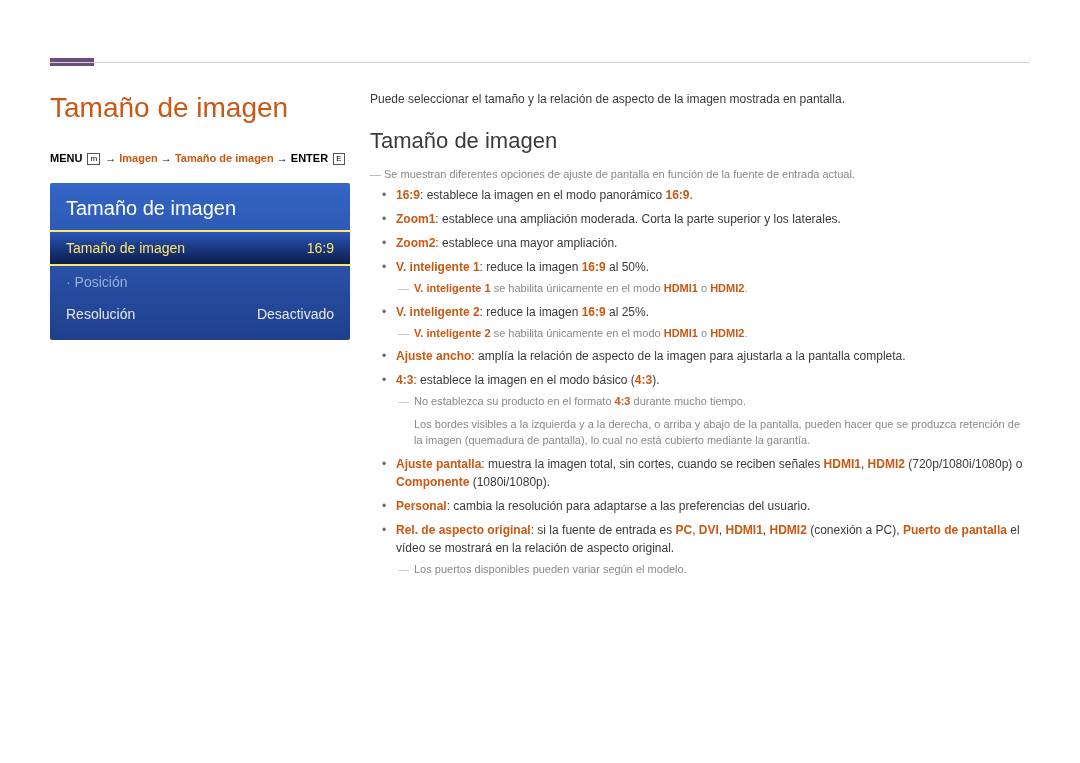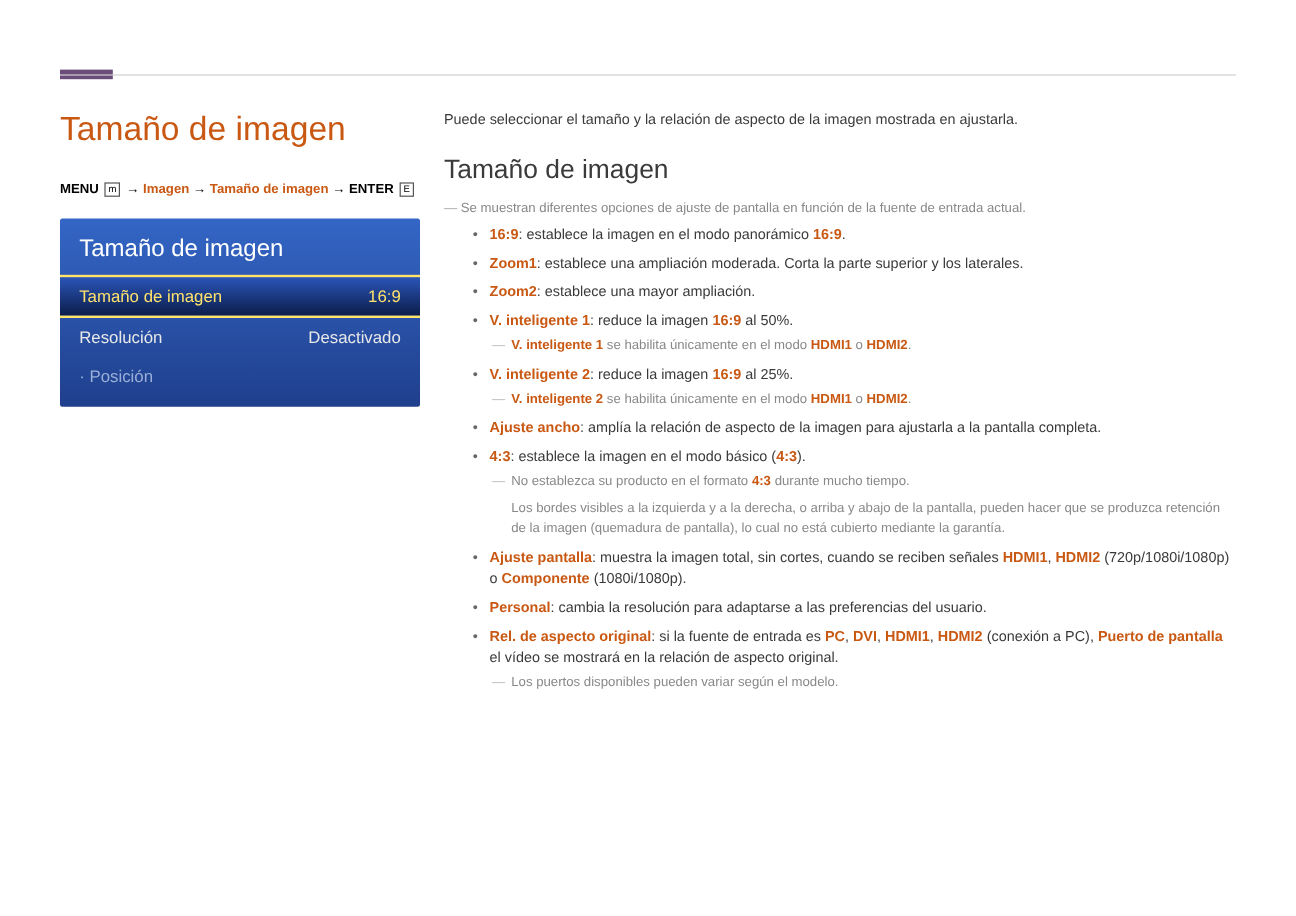--- a/index.html
+++ b/index.html
@@ -115,21 +115,21 @@
     position: relative;
   }
   .note-line::before {
     content: "―";
     position: absolute;
     left: -14px;
     color: #aaa;
   }
   ul.bullets {
     list-style: none;
-    margin-left: 38px;
+    margin-left: 26px;
   }
   ul.bullets > li {
     position: relative;
     font-size: 12px;
     color: #3a3a3a;
     margin: 6px 0;
     line-height: 1.5;
   }
   ul.bullets > li::before {
     content: "•";
@@ -178,34 +178,34 @@
       <span class="bold">ENTER</span>
       <span class="icon-box">E</span>
     </div>
 
     <div class="osd-panel">
       <div class="osd-title">Tamaño de imagen</div>
       <div class="osd-row selected">
         <span class="label">Tamaño de imagen</span>
         <span class="val">16:9</span>
       </div>
+      <div class="osd-row dim">
+        <span class="label dot">Posición</span>
+        <span class="val"></span>
+      </div>
       <div class="osd-row">
         <span class="label">Resolución</span>
         <span class="val">Desactivado</span>
       </div>
-      <div class="osd-row dim">
-        <span class="label dot">Posición</span>
-        <span class="val"></span>
-      </div>
     </div>
 
   </div>
 
   <div class="right-col">
-    <div class="intro">Puede seleccionar el tamaño y la relación de aspecto de la imagen mostrada en ajustarla.</div>
+    <div class="intro">Puede seleccionar el tamaño y la relación de aspecto de la imagen mostrada en pantalla.</div>
 
     <h2 class="section-title">Tamaño de imagen</h2>
 
     <div class="note-line">Se muestran diferentes opciones de ajuste de pantalla en función de la fuente de entrada actual.</div>
 
     <ul class="bullets">
       <li><span class="hl bold">16:9</span><span>: establece la imagen en el modo panorámico </span><span class="hl bold">16:9</span><span>.</span></li>
       <li><span class="hl bold">Zoom1</span><span>: establece una ampliación moderada. Corta la parte superior y los laterales.</span></li>
       <li><span class="hl bold">Zoom2</span><span>: establece una mayor ampliación.</span></li>
       <li><span class="hl bold">V. inteligente 1</span><span>: reduce la imagen </span><span class="hl bold">16:9</span><span> al 50%.</span>

